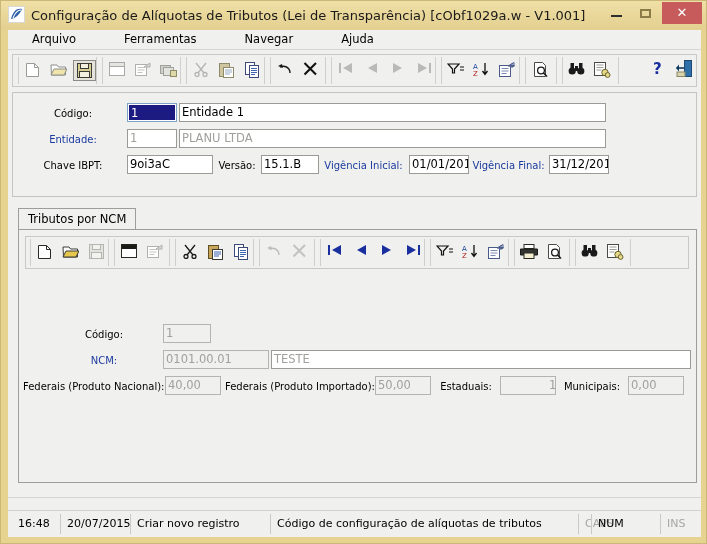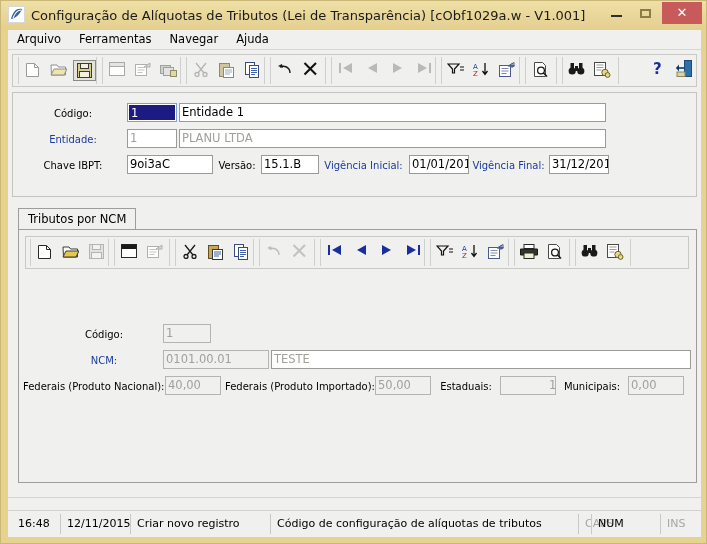--- a/index.html
+++ b/index.html
@@ -79,21 +79,21 @@
   .menubar {
     position: absolute;
     left: 7px; top: 29px;
     width: 693px; height: 20px;
     background: #f0f0ef;
     border-bottom: 1px solid #d6d6d2;
     box-sizing: border-box;
   }
   .menu-item {
     float: left;
-    padding: 0 9px;
+    padding: 0 24px;
     height: 19px; line-height: 19px;
     font-size: 11.5px;
     color: #000;
     cursor: default;
   }
 
   
   .client {
     position: absolute;
     left: 7px; top: 49px;
@@ -691,21 +691,21 @@
         <div class="lbl" style="left:540px; top:104px; width:66px;">Municipais:</div>
         <div class="fld disabled" style="left:609px; top:102px; width:56px;">0,00</div>
       </div>
     </div>
 
     <div class="hsep" style="left:0; top:447px; width:693px;"></div>
   </div>
 
   <div class="statusbar">
     <div class="status-cell first" style="left:4px; width:48px;">16:48</div>
-    <div class="status-cell" style="left:52px; width:70px;">12/11/2015</div>
+    <div class="status-cell" style="left:52px; width:70px;">20/07/2015</div>
     <div class="status-cell" style="left:262px; width:300px;">Código de configuração de alíquotas de tributos</div>
     <div class="status-cell" style="left:122px; width:140px;">Criar novo registro</div>
     <div class="status-cell dim" style="left:570px; width:42px;">CAPS</div>
     <div class="status-cell" style="left:583px; width:40px;">NUM</div>
     <div class="status-cell dim" style="left:652px; width:38px;">INS</div>
   </div>
 
 </div>
 
 </body></html>

